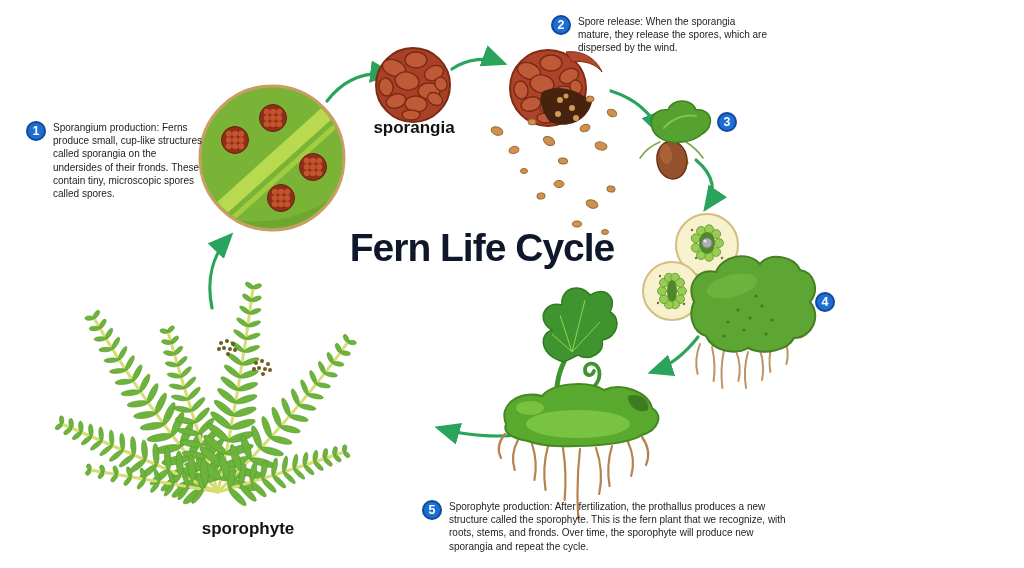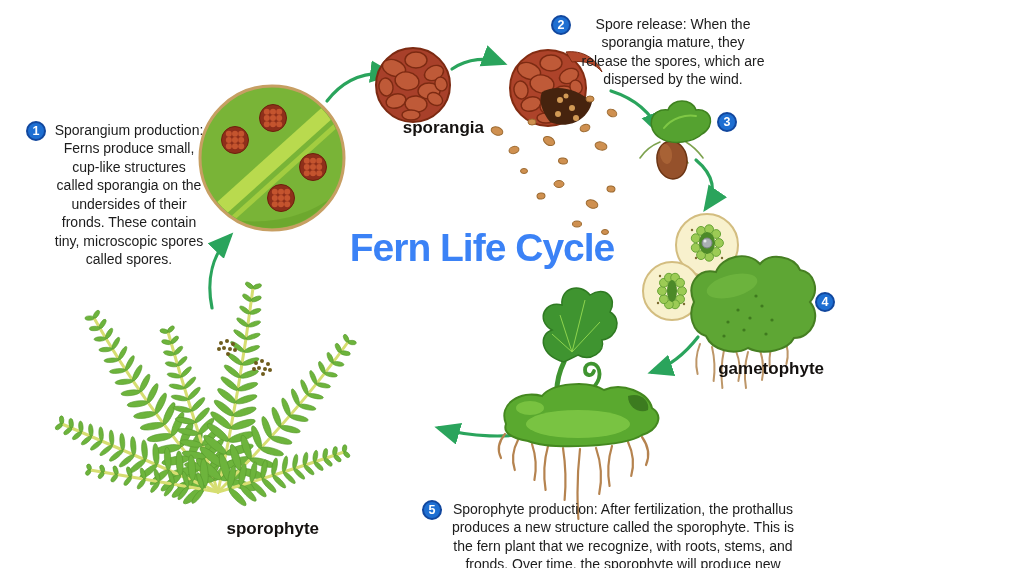--- a/index.html
+++ b/index.html
@@ -1,26 +1,26 @@
 <!DOCTYPE html>
 <html><head>
 <meta charset="utf-8">
 <style>
   html,body{margin:0;padding:0;background:#ffffff;}
   #stage{position:relative;width:1024px;height:568px;background:#ffffff;overflow:hidden;
          font-family:"Liberation Sans",sans-serif;color:#1c1c1c;}
   #art{position:absolute;left:0;top:0;}
   .title{position:absolute;left:336px;top:226px;width:292px;text-align:center;
-         font-size:39px;font-weight:bold;color:#3b82f6;letter-spacing:-1px;}
+         font-size:39px;font-weight:bold;color:#0f172a;letter-spacing:-1px;}
   .step{position:absolute;display:flex;align-items:flex-start;gap:7px;}
   .badge{flex:0 0 auto;width:20px;height:20px;border-radius:50%;background:#1e6fd2;
          border:2px solid #11479e;color:#fff;font-size:12.5px;font-weight:bold;
          display:flex;align-items:center;justify-content:center;box-sizing:border-box;}
-  .stext{font-size:14px;line-height:1.32;color:#1c1c1c;text-align:center;}
-  .figlabel{position:absolute;text-align:right;font-size:17px;font-weight:bold;color:#14110f;}
+  .stext{font-size:10px;line-height:1.32;color:#1c1c1c;}
+  .figlabel{position:absolute;text-align:center;font-size:17px;font-weight:bold;color:#14110f;}
   #step1{left:26px;top:121px;} #step1 .stext{width:152px;}
   #step2{left:551px;top:15px;} #step2 .stext{width:190px;}
   #step3{left:717px;top:112px;} #step3 .stext{width:218px;}
   #step4{left:815px;top:292px;} #step4 .stext{width:172px;}
   #step5{left:422px;top:500px;} #step5 .stext{width:348px;}
   #lbl-sporangia{left:344px;top:118px;width:140px;}
   #lbl-gametophyte{left:672px;top:359px;width:152px;}
   #lbl-sporophyte{left:177px;top:519px;width:142px;}
 </style>
 </head>
@@ -522,15 +522,14 @@
   </div>
   <div class="step" id="step4">
     <div class="badge">4</div>
   </div>
   <div class="step" id="step5">
     <div class="badge">5</div>
     <div class="stext">Sporophyte production: After fertilization, the prothallus produces a new structure called the sporophyte. This is the fern plant that we recognize, with roots, stems, and fronds. Over time, the sporophyte will produce new sporangia and repeat the cycle.</div>
   </div>
 
   <div class="figlabel" id="lbl-sporangia">sporangia</div>
-  <div class="figlabel" id="lbl-gametophyte">gametophyte</div>
   <div class="figlabel" id="lbl-sporophyte">sporophyte</div>
 </div>
 
 </body></html>

